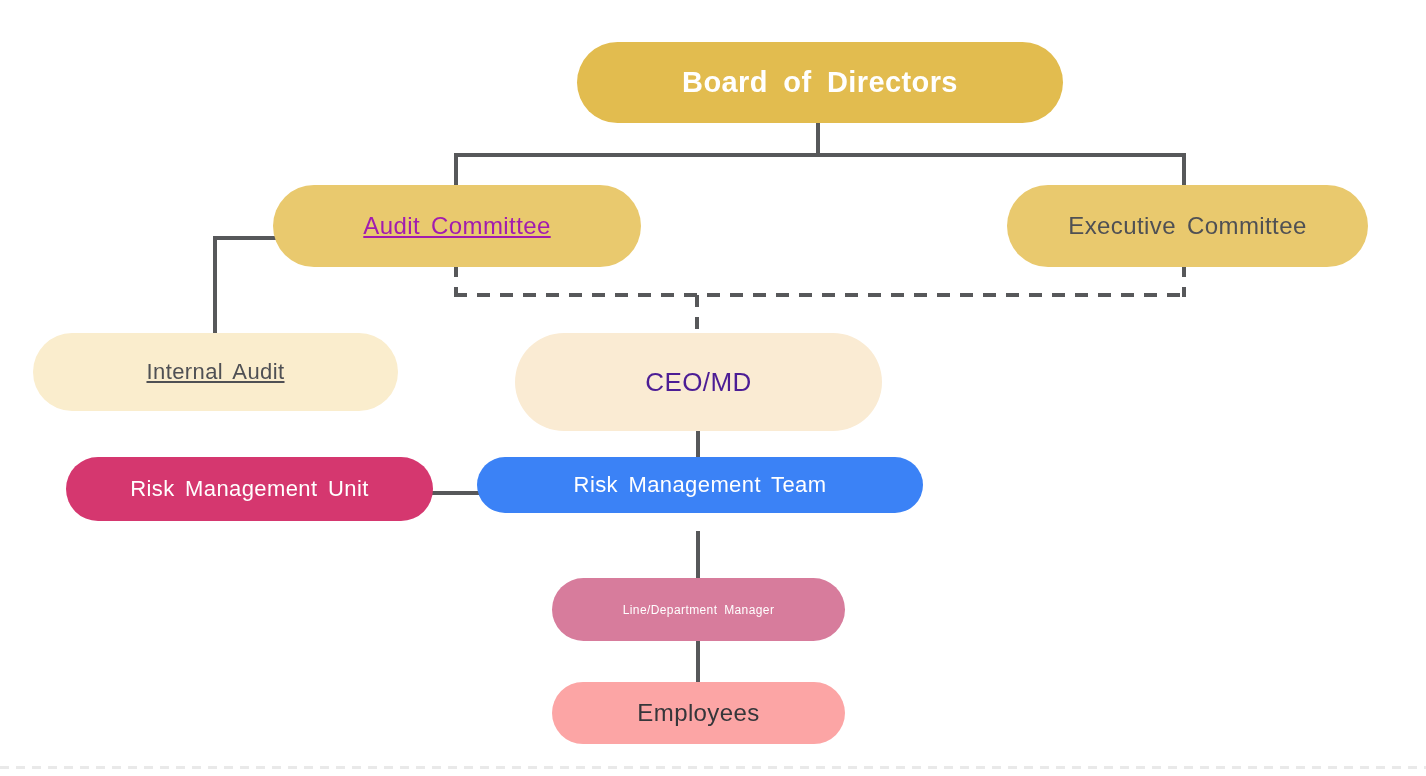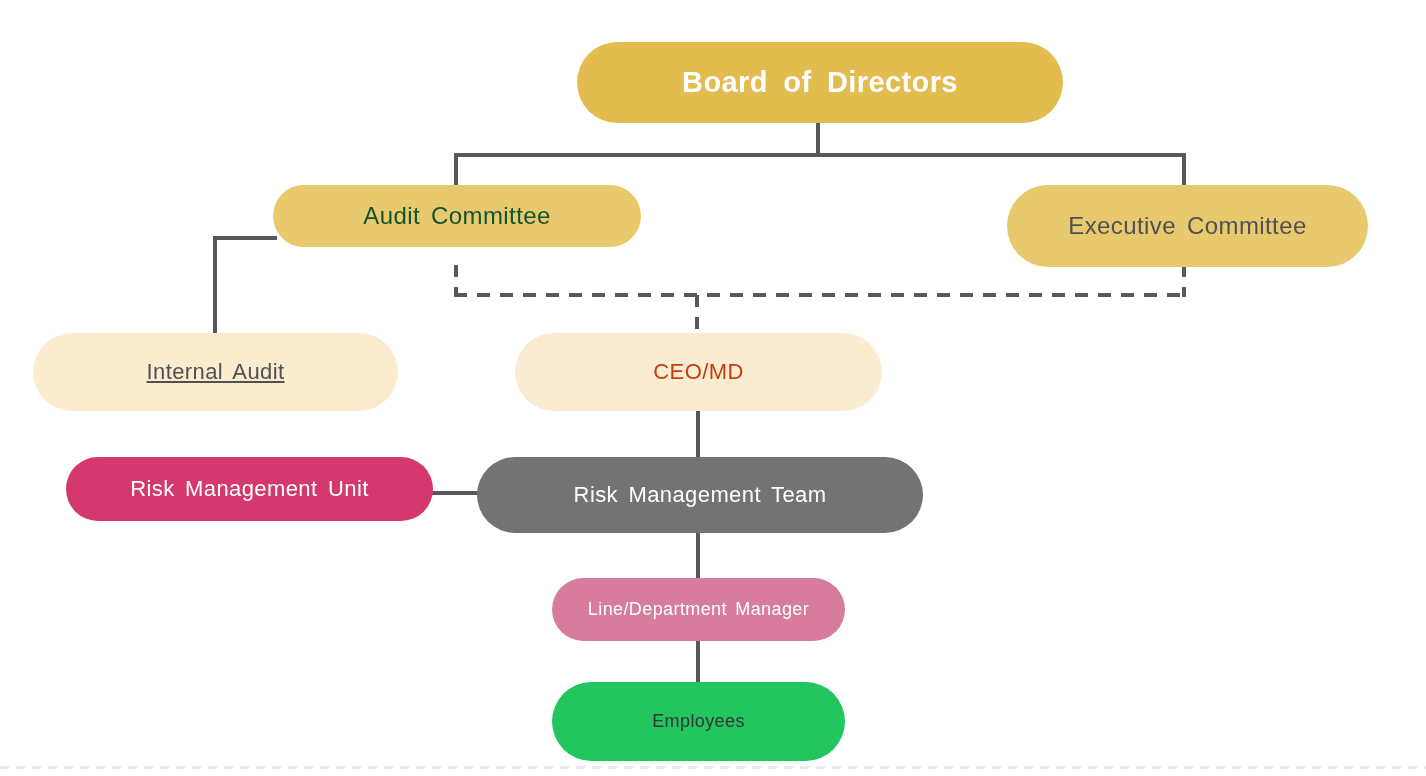--- a/index.html
+++ b/index.html
@@ -19,36 +19,36 @@
     display: flex;
     align-items: center;
     justify-content: center;
     text-align: center;
     letter-spacing: 0.4px;
     word-spacing: 4px;
     white-space: nowrap;
   }
   .pill-board   { left: 577px;  top: 42px;  width: 486px; height: 81px;
                   background: #E2BC4F; color: #FFFFFF; font-size: 29px; font-weight: bold; word-spacing: 7px; }
-  .pill-audit   { left: 273px;  top: 185px; width: 368px; height: 62px;
-                  background: #E9C96E; color: #14532d; font-size: 24px; }
+  .pill-audit   { left: 273px;  top: 185px; width: 368px; height: 82px;
+                  background: #E9C96E; color: #a21caf; font-size: 24px; text-decoration: underline; }
   .pill-exec    { left: 1007px;  top: 185px; width: 361px; height: 82px;
                   background: #E9C96E; color: #4F5054; font-size: 24px; }
   .pill-internal{ left: 33px;   top: 333px; width: 365px; height: 78px;
                   background: #FAEDCD; color: #4F5054; font-size: 22px; text-decoration: underline; }
-  .pill-ceo     { left: 515px;  top: 333px; width: 367px; height: 78px;
-                  background: #FAEBD3; color: #c2410c; font-size: 22px; }
+  .pill-ceo     { left: 515px;  top: 333px; width: 367px; height: 98px;
+                  background: #FAEBD3; color: #4c1d95; font-size: 26px; }
   .pill-rmu     { left: 66px;   top: 457px; width: 367px; height: 64px;
                   background: #D5376F; color: #FFFFFF; font-size: 22px; }
-  .pill-rmt     { left: 477px;  top: 457px; width: 446px; height: 76px;
-                  background: #737373; color: #FFFFFF; font-size: 22px; }
+  .pill-rmt     { left: 477px;  top: 457px; width: 446px; height: 56px;
+                  background: #3b82f6; color: #FFFFFF; font-size: 22px; }
   .pill-ldm     { left: 552px;  top: 578px; width: 293px; height: 63px;
-                  background: #D77C9C; color: #FFFFFF; font-size: 18px; word-spacing: 3px; }
-  .pill-emp     { left: 552px;  top: 682px; width: 293px; height: 79px;
-                  background: #22c55e; color: #35363A; font-size: 18px; word-spacing: 3px; }
+                  background: #D77C9C; color: #FFFFFF; font-size: 12px; word-spacing: 3px; }
+  .pill-emp     { left: 552px;  top: 682px; width: 293px; height: 62px;
+                  background: #fca5a5; color: #35363A; font-size: 24px; word-spacing: 3px; }
 
   
   .vline { position: absolute; width: 4px; background: #57585A; }
   .hline { position: absolute; height: 4px; background: #57585A; }
   .vdash { position: absolute; width: 4px;
            background: repeating-linear-gradient(to bottom, #57585A 0 12px, transparent 12px 22px); }
   .hdash { position: absolute; height: 4px;
            background: repeating-linear-gradient(to right, #57585A 0 13px, transparent 13px 23px); }
 
   .l-board-stem    { left: 816px;  top: 121px; height: 36px; }

